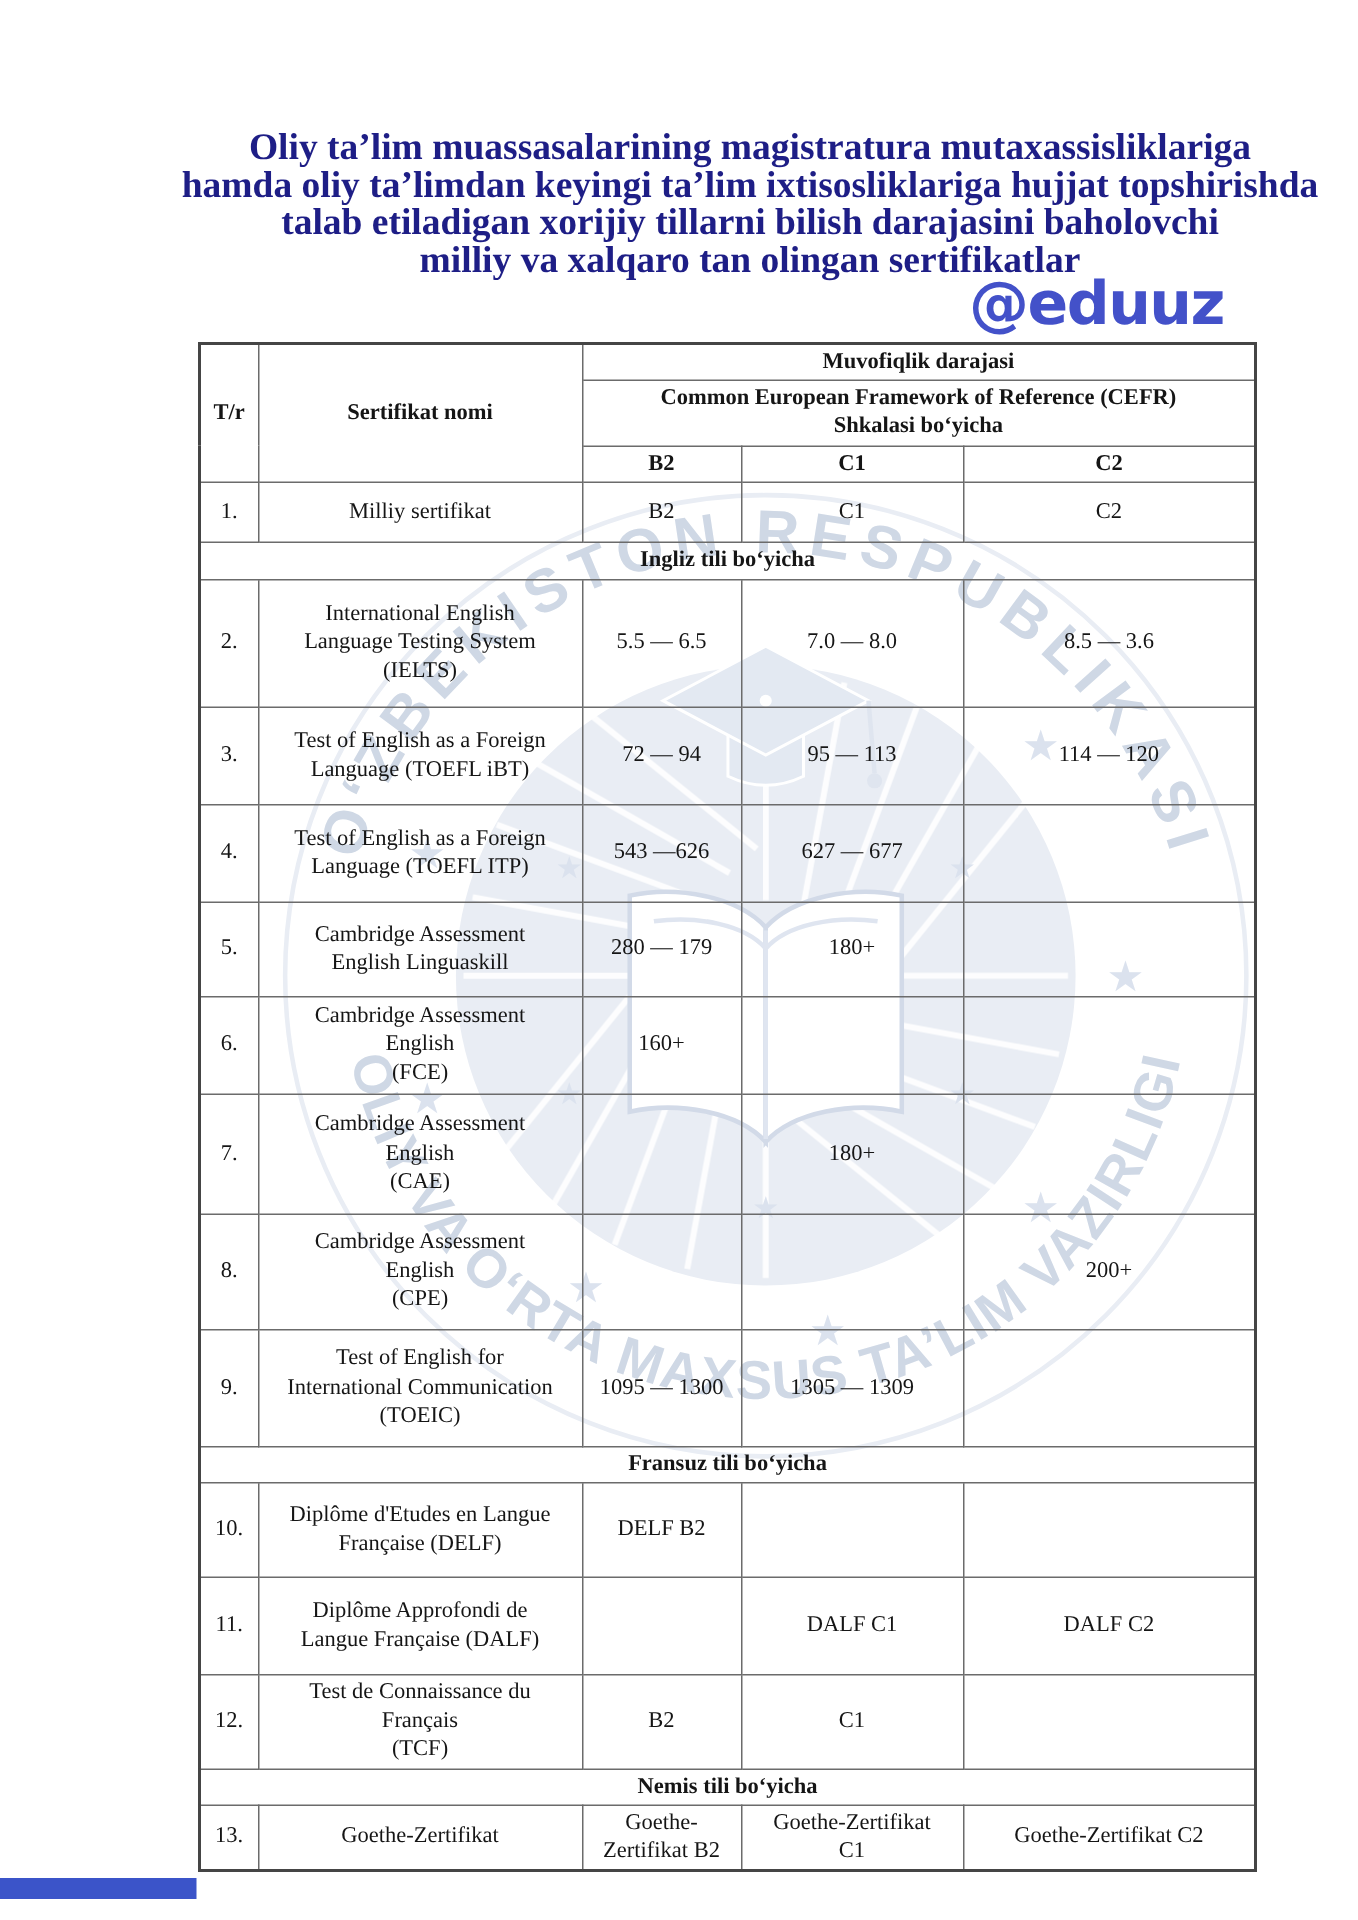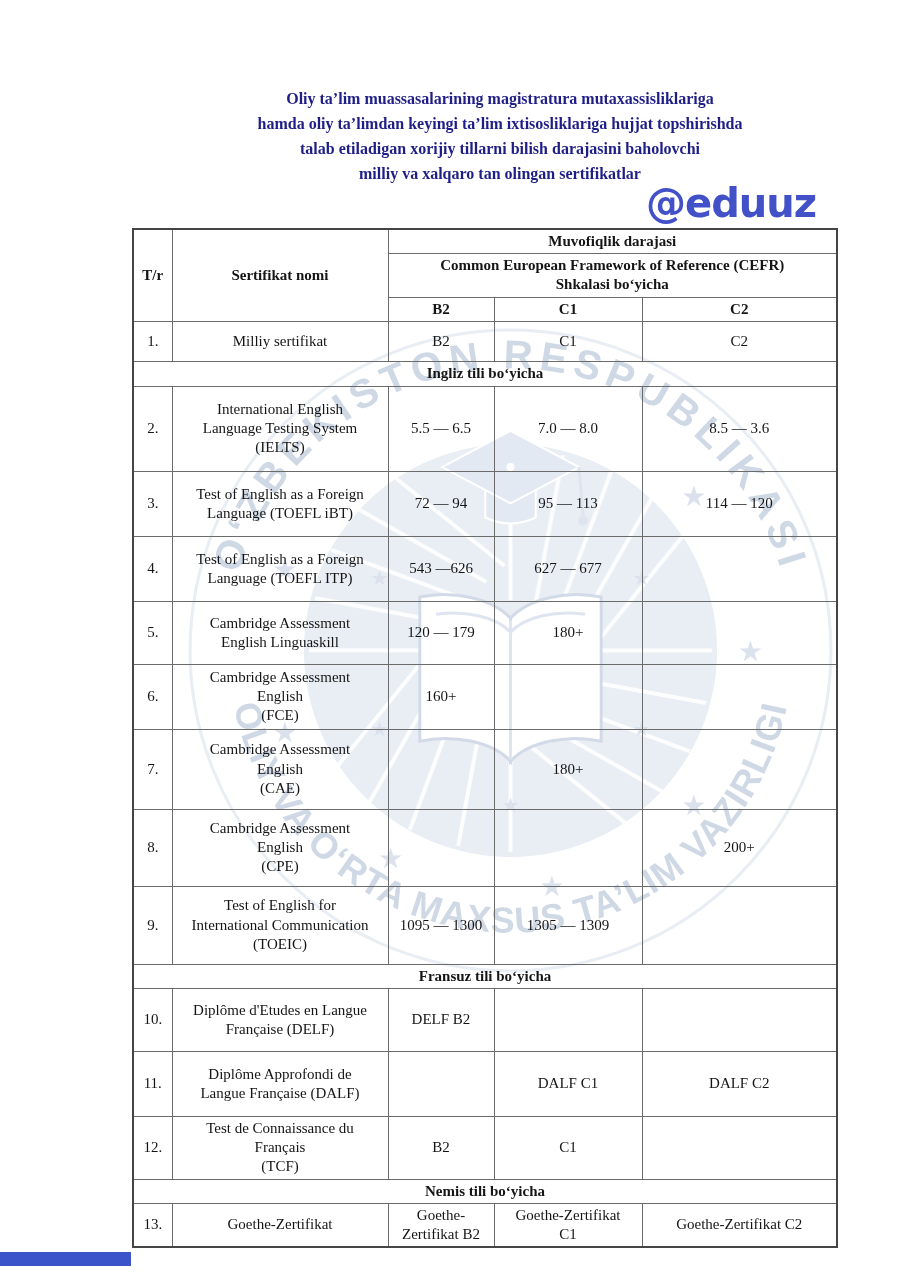--- a/index.html
+++ b/index.html
@@ -3,21 +3,21 @@
 <meta charset="utf-8">
 <style>
   html,body{margin:0;padding:0;}
   body{
     width:905px;height:1280px;position:relative;overflow:hidden;
     background:#ffffff;font-family:"Liberation Serif", serif;
   }
   
   .doc-title{
     position:absolute;left:95px;top:86px;width:810px;
-    text-align:center;font-weight:bold;font-size:16px;line-height:25px;
+    text-align:center;font-weight:bold;font-size:25px;line-height:25px;
     color:#1e1e86;
   }
   
   .handle{
     position:absolute;left:646px;top:178px;z-index:30;
     font-family:"DejaVu Sans", sans-serif;font-weight:bold;
     font-size:40px;line-height:50px;color:#4351c9;letter-spacing:-1px;
   }
   
   .seal{position:absolute;left:178px;top:318px;width:665px;height:665px;z-index:0;}
@@ -174,21 +174,21 @@
         <tr style="height: 65px;">
           <td>4.</td>
           <td>Test of English as a Foreign<br>Language (TOEFL ITP)</td>
           <td>543 —626</td>
           <td>627 — 677</td>
           <td></td>
         </tr>
         <tr style="height: 63px;">
           <td>5.</td>
           <td>Cambridge Assessment<br>English Linguaskill</td>
-          <td class="vtop">120 — 179</td>
+          <td class="vtop">280 — 179</td>
           <td class="vtop">180+</td>
           <td class="vtop"></td>
         </tr>
         <tr style="height: 65px;">
           <td>6.</td>
           <td>Cambridge Assessment<br>English<br>(FCE)</td>
           <td>160+</td>
           <td></td>
           <td></td>
         </tr>

